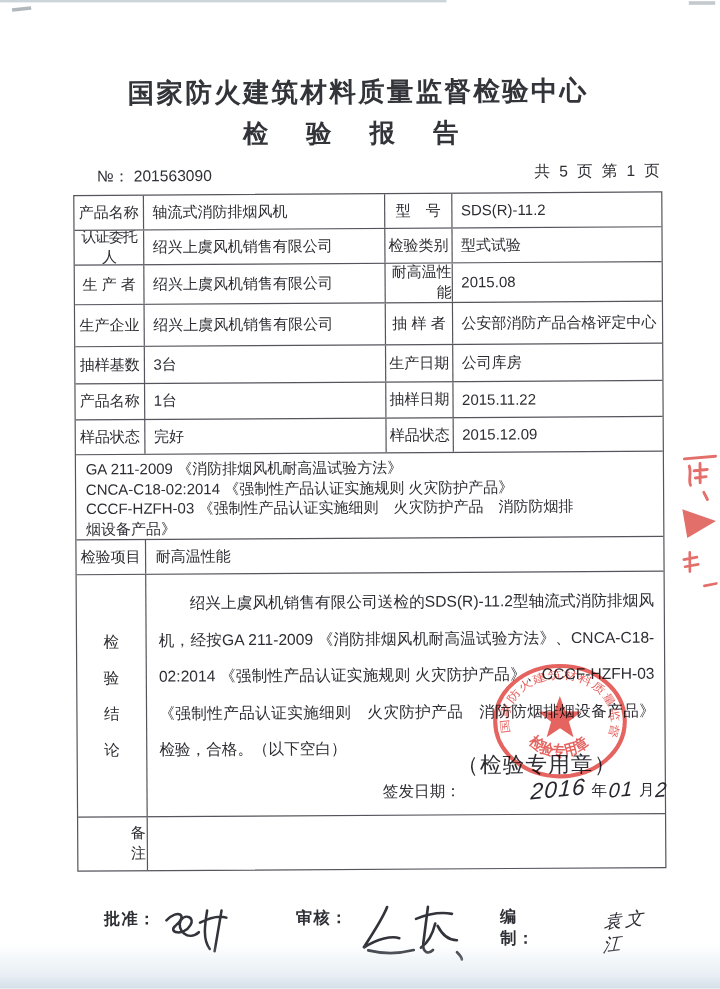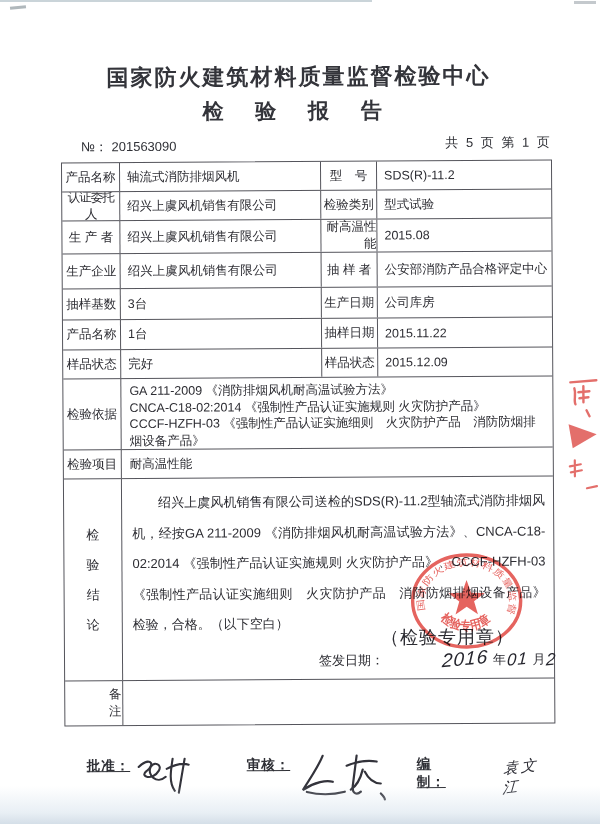--- a/index.html
+++ b/index.html
@@ -50,21 +50,21 @@
   .issue-gap{display:inline-block;width:58px;}
   .r-remark{height:44px;}
   .r-remark .c-lab{letter-spacing:1px;padding-left:44px;}
 
   .stamp{position:absolute;left:402px;top:545px;width:126px;height:118px;opacity:.82;mix-blend-mode:multiply;z-index:5;}
   .stamp-frag{position:absolute;left:556px;top:378px;width:44px;height:120px;opacity:.8;z-index:5;}
 
   .footer-sign{position:absolute;left:62px;top:744px;width:491px;height:52px;font-size:13.5px;color:#2f3036;}
   .sig-group{position:absolute;top:8px;display:flex;align-items:flex-start;}
   .sig-approve{left:22px;} .sig-review{left:182px;} .sig-prepare{left:352px;gap:40px;}
-  .sig-label{font-weight:bold;letter-spacing:1px;padding-top:4px;text-decoration:underline;}
+  .sig-label{font-weight:bold;letter-spacing:1px;padding-top:4px;}
   .sig-svg{margin-left:2px;}
   .sig-name{display:inline-block;margin-left:4px;font-size:15px;font-style:italic;color:#2e2e36;
     transform:rotate(-7deg) skewX(-10deg);letter-spacing:3px;padding-top:6px;}
 </style>
 </head>
 <body>
 
 <div class="scan-top-line"></div>
 <div class="scan-mark-tl"></div>
 <div class="scan-mark-tr"></div>
@@ -118,21 +118,20 @@
       <div class="cell c-val2">2015.11.22</div>
     </div>
     <div class="row r-h29">
       <div class="cell c-lab">样品状态</div>
       <div class="cell c-val">完好</div>
       <div class="cell c-lab2">样品状态</div>
       <div class="cell c-val2">2015.12.09</div>
     </div>
 
     <div class="row r-basis">
-      <div class="cell c-lab">检验依据</div>
       <div class="cell c-span">
         <div>GA 211-2009 《消防排烟风机耐高温试验方法》</div>
         <div>CNCA-C18-02:2014 《强制性产品认证实施规则 火灾防护产品》</div>
         <div>CCCF-HZFH-03 《强制性产品认证实施细则　火灾防护产品　消防防烟排烟设备产品》</div>
       </div>
     </div>
 
     <div class="row r-item">
       <div class="cell c-lab">检验项目</div>
       <div class="cell c-span">耐高温性能</div>

